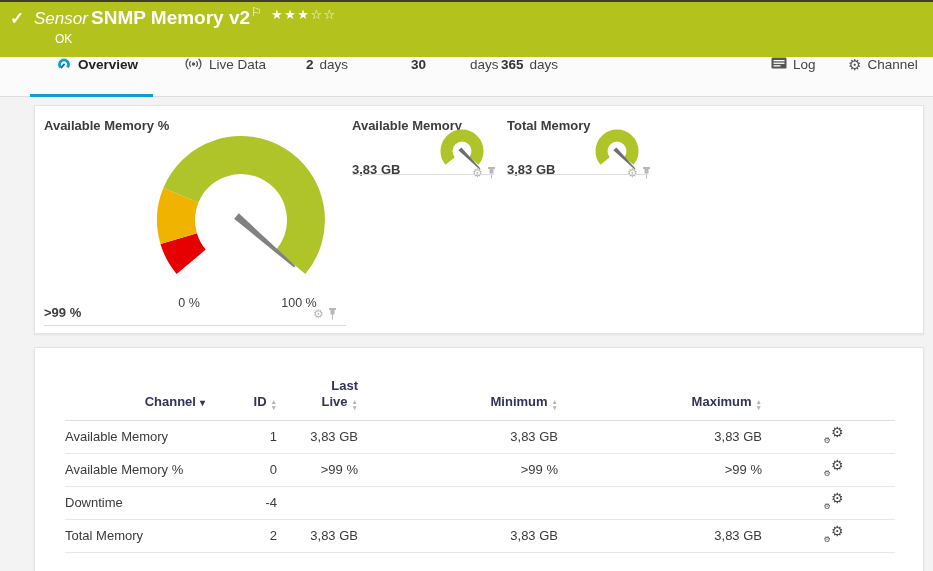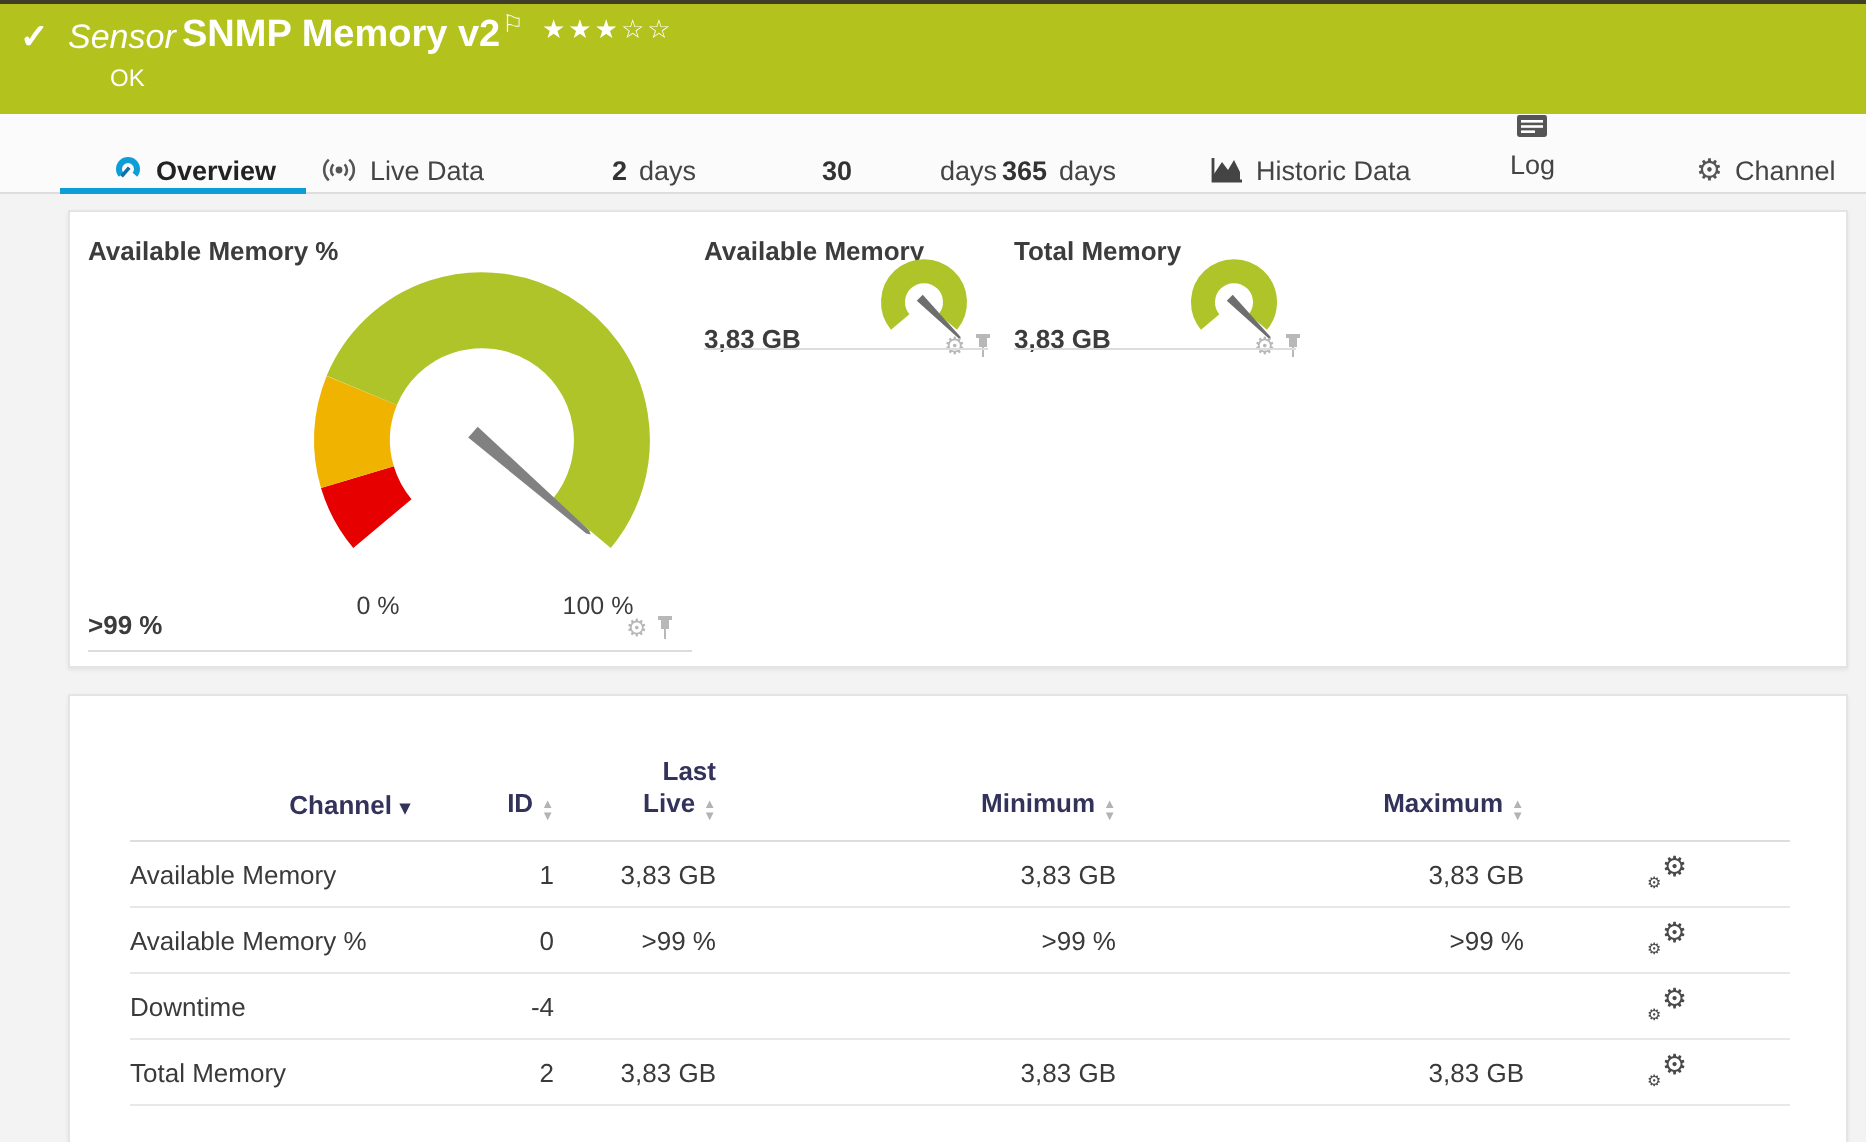--- a/index.html
+++ b/index.html
@@ -22,30 +22,30 @@
   .flag  { position:absolute; left:251px; top:3px; font-size:12px; }
   .stars { position:absolute; left:271px; top:5px; font-size:13px; letter-spacing:1.5px; }
   .ok    { position:absolute; left:55px; top:30px; font-size:12px; font-weight:normal; }
 
   
   .tabbar {
     position:absolute; left:0; top:57px; width:933px; height:40px;
     background:#fbfbfb; border-bottom:1px solid #ddd;
   }
   .tab {
-    position:absolute; top:0; height:56px; display:flex; align-items:center; gap:6px;
+    position:absolute; top:0; height:56px; display:flex; gap:6px;
     font-size:13.5px; color:#444; cursor:pointer; white-space:nowrap;
   }
   .tab .num { font-weight:bold; color:#333; }
   .tab.active { font-weight:bold; color:#222; }
   .tab-underline {
     position:absolute; left:30px; top:37px; width:123px; height:3px; background:#0d9ed8;
   }
-  .t1{left:56px;} .t2{left:160px;} .t3{left:306px;} .t4{left:411px;gap:44px;}
-  .t5{left:501px;} .t6{left:605px;} .t7{left:755px;flex-direction:column;} .t8{left:848px;}
+  .t1{left:56px;} .t2{left:184px;} .t3{left:306px;} .t4{left:411px;gap:44px;}
+  .t5{left:501px;} .t6{left:605px;} .t7{left:771px;} .t8{left:848px;}
   .tab .gicon { font-size:15px; color:#555; line-height:1; }
 
   
   .card {
     position:absolute; left:34px; width:890px; background:#fff;
     border:1px solid #e4e4e4; box-shadow:0 1px 2px rgba(0,0,0,0.07);
   }
   #card-gauges { top:105px; height:229px; }
   #card-table  { top:347px; height:260px; }
 
@@ -137,27 +137,20 @@
     <span class="num">2</span>
     <span>days</span>
   </div>
   <div class="tab t4">
     <span class="num">30</span>
     <span>days</span>
   </div>
   <div class="tab t5">
     <span class="num">365</span>
     <span>days</span>
-  </div>
-  <div class="tab t6">
-    <svg width="17" height="14" viewBox="0 0 17 14">
-      <polygon points="2,12 2,9 6,3 9,7 12,2 15,8 15,12" fill="#444"></polygon>
-      <path d="M1.5 1 V12.5 H16" fill="none" stroke="#444" stroke-width="1.4"></path>
-    </svg>
-    <span>Historic Data</span>
   </div>
   <div class="tab t7">
     <svg width="16" height="12" viewBox="0 0 16 12">
       <rect x="0.5" y="0.5" width="15" height="11" rx="1.2" fill="#555"></rect>
       <rect x="2.5" y="3" width="11" height="1.3" fill="#fff"></rect>
       <rect x="2.5" y="5.6" width="11" height="1.3" fill="#fff"></rect>
       <rect x="2.5" y="8.2" width="7" height="1.3" fill="#fff"></rect>
     </svg>
     <span>Log</span>
   </div>

